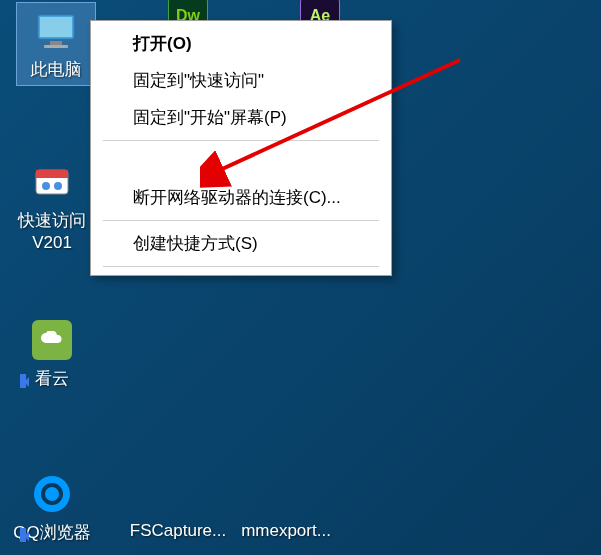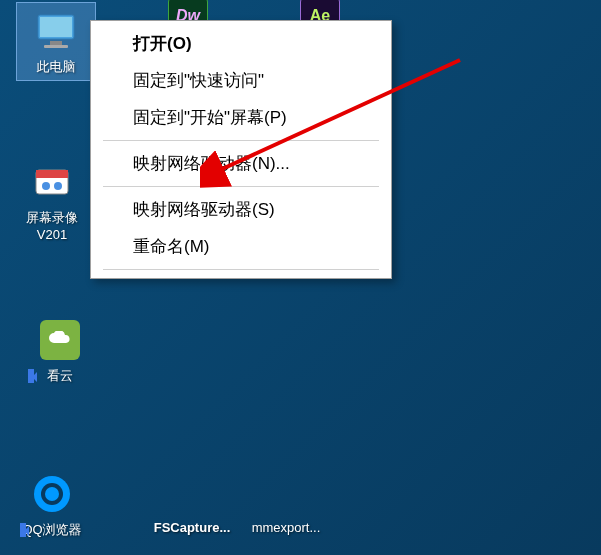--- a/index.html
+++ b/index.html
@@ -20,21 +20,21 @@
     .desktop-icon .icon-box {
       width: 52px;
       height: 48px;
       margin: 0 auto 4px;
       display: flex;
       align-items: center;
       justify-content: center;
     }
     .desktop-icon .label {
       color: #fff;
-      font-size: 13px;
+      font-size: 17px;
       line-height: 1.3;
       text-shadow: 1px 1px 2px rgba(0,0,0,0.6);
     }
     .icon-selected {
       background: rgba(100, 160, 220, 0.4);
       border: 1px solid rgba(150, 200, 255, 0.6);
       padding: 4px 2px;
     }
     .context-menu {
       position: absolute;
@@ -105,25 +105,25 @@
 
 <div class="desktop-icon" style="left:12px; top:158px;">
   <div class="icon-box">
     <svg width="40" height="40" viewBox="0 0 40 40">
       <rect x="4" y="8" width="32" height="24" rx="3" fill="#fff" stroke="#888"></rect>
       <rect x="4" y="8" width="32" height="8" fill="#d44"></rect>
       <circle cx="14" cy="24" r="4" fill="#4a90e2"></circle>
       <circle cx="26" cy="24" r="4" fill="#4a90e2"></circle>
     </svg>
   </div>
-  <div class="label" style="white-space:pre-line;">屏幕录像
+  <div class="label" style="white-space:pre-line;">快速访问
 V201</div>
 </div>
 
-<div class="desktop-icon" style="left:20px; top:316px;">
+<div class="desktop-icon" style="left:12px; top:316px;">
   <div class="icon-box">
     <div class="app-badge" style="background:#7cb342;">
       <svg width="26" height="18" viewBox="0 0 26 18">
           <path d="M7 12a5 5 0 0 1 0-10 6 6 0 0 1 11 2 4 4 0 0 1 1 8H7z" fill="#fff"></path>
         </svg>
     </div>
     <svg width="16" height="16" viewBox="0 0 16 16" style="position:absolute; left:6px; bottom:2px;">
         <path d="M2 2h6v6l3-3v10l-3-3v6H2z" fill="#3b78e7"></path>
       </svg>
   </div>
@@ -137,31 +137,31 @@
       <circle cx="21" cy="21" r="11" fill="#083a5e"></circle>
       <circle cx="21" cy="21" r="7" fill="#0099ff"></circle>
     </svg>
     <svg width="16" height="16" viewBox="0 0 16 16" style="position:absolute; left:6px; bottom:2px;">
         <path d="M2 2h6v6l3-3v10l-3-3v6H2z" fill="#3b78e7"></path>
       </svg>
   </div>
   <div class="label">QQ浏览器</div>
 </div>
 
-<div class="desktop-icon" style="left:142px; top:520px; width:100px;font-weight:bold;">
+<div class="desktop-icon" style="left:128px; top:520px; width:100px;">
   <div class="label">FSCapture...</div>
 </div>
 
 <div class="desktop-icon" style="left:236px; top:520px; width:100px;">
   <div class="label">mmexport...</div>
 </div>
 
 <div class="desktop-icon" style="left:162px; top:-4px; width:52px;">
   <div class="app-badge" style="background:#073b1f; border:1px solid #3fa63f;">
-    <span style="color:#f0abfc;font-style:italic;">Dw</span>
+    <span style="color:#84cc16;">Dw</span>
   </div>
 </div>
 
 <div class="desktop-icon" style="left:294px; top:-4px; width:52px;">
   <div class="app-badge" style="background:#1a0b33; border:1px solid #9a6bd6;">
     <span style="color:#bef264;">Ae</span>
   </div>
 </div>
 
 <div class="context-menu">
@@ -173,30 +173,29 @@
     <span class="menu-icon"></span>
     <span>固定到"快速访问"</span>
   </div>
   <div class="menu-item">
     <span class="menu-icon"></span>
     <span>固定到"开始"屏幕(P)</span>
   </div>
   <div class="menu-sep"></div>
   <div class="menu-item">
     <span class="menu-icon"></span>
-    <span>映射网络驱动器(N)...</span>
+  </div>
+  <div class="menu-item">
+    <span class="menu-icon"></span>
+    <span>断开网络驱动器的连接(C)...</span>
   </div>
   <div class="menu-sep"></div>
   <div class="menu-item">
     <span class="menu-icon"></span>
-    <span>映射网络驱动器(S)</span>
-  </div>
-  <div class="menu-item">
-    <span class="menu-icon"></span>
-    <span>重命名(M)</span>
+    <span>创建快捷方式(S)</span>
   </div>
   <div class="menu-sep"></div>
 </div>
 
 <svg class="arrow-annotation" width="280" height="140" viewBox="0 0 280 140">
   <defs>
     <marker id="arrowhead" markerWidth="12" markerHeight="10" refX="1" refY="5" orient="auto">
       <polygon points="0 0, 12 5, 0 10" fill="#e30000"></polygon>
     </marker>
   </defs>

